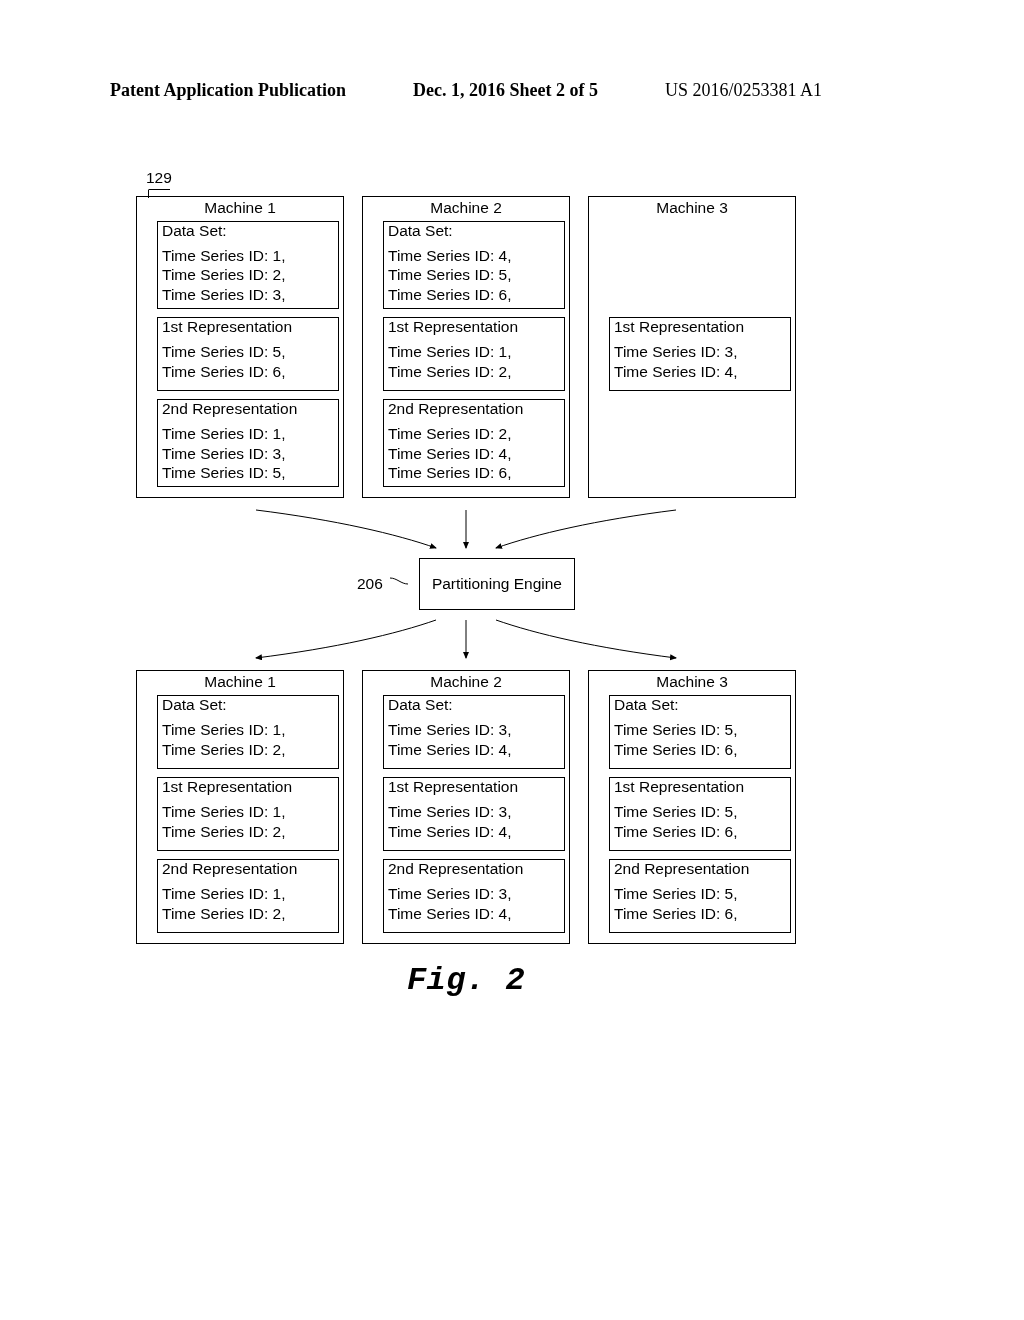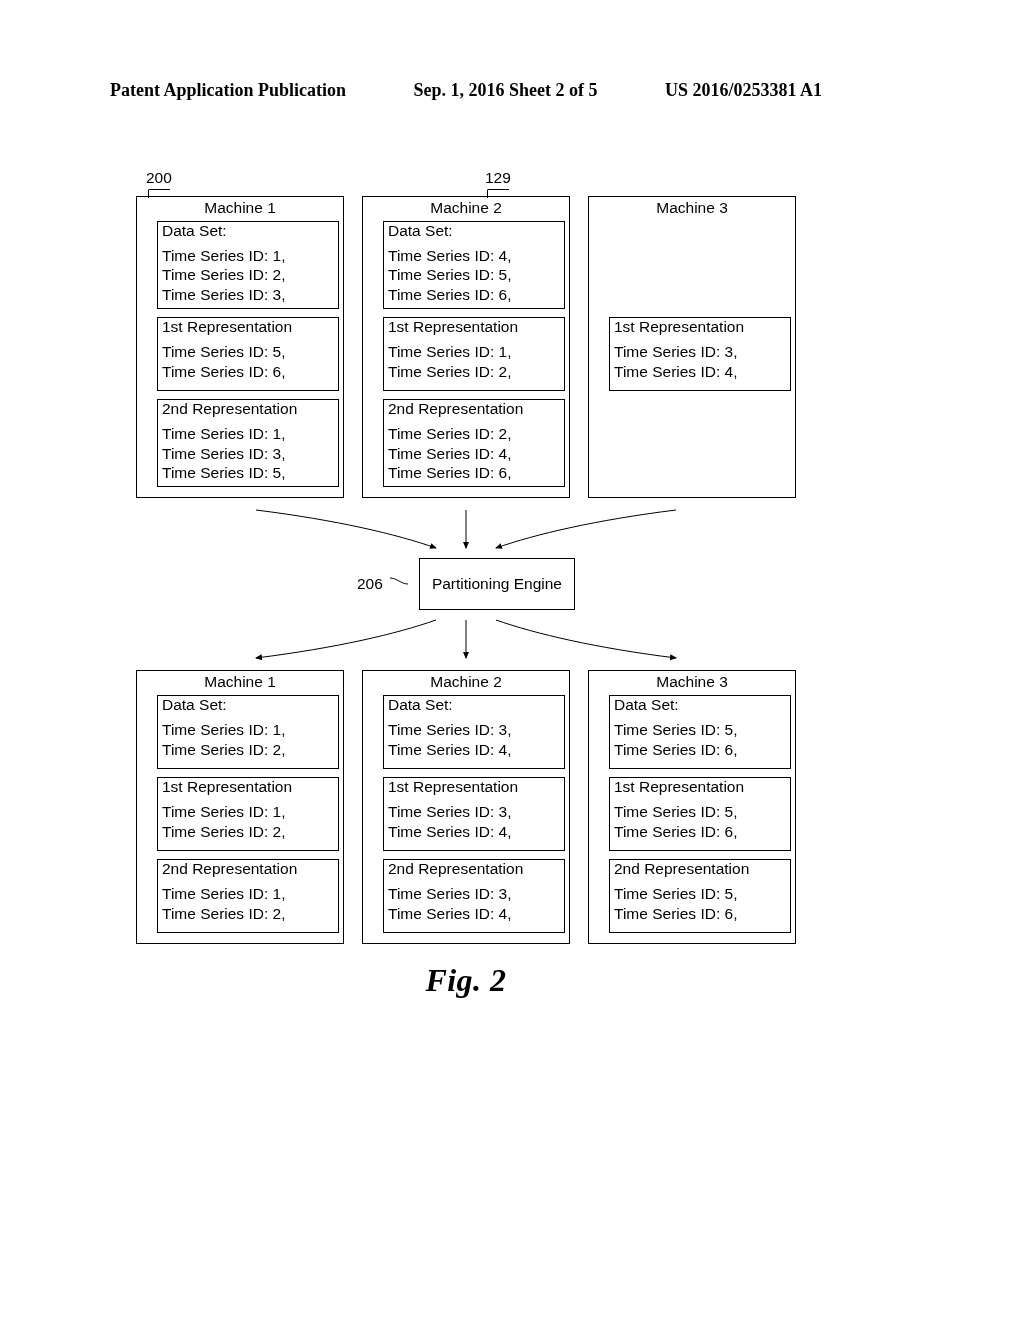--- a/index.html
+++ b/index.html
@@ -17,21 +17,21 @@
     padding: 80px 110px 40px 110px;
   }
   .header-line {
     display: flex;
     justify-content: space-between;
     font-size: 18px;
     font-weight: bold;
     margin-bottom: 68px;
   }
   .header-center { font-weight: bold; }
-  .header-right { font-weight: bold; }
+  .header-right { font-weight: normal; }
 
   .diagram {
     width: 660px;
     margin: 0 auto;
     font-family: Arial, Helvetica, sans-serif;
     font-size: 15.5px;
   }
 
   .row3 {
     display: flex;
@@ -115,50 +115,46 @@
   .engine-leftnum svg { width: 20px; height: 14px; }
 
   .arrows-out {
     position: relative;
     height: 54px;
     margin-bottom: 6px;
   }
 
   .figlabel {
     text-align: center;
-    font-family: Liberation Serif, serif;
+    font-family: Liberation Mono, monospace;
     font-style: italic;
     font-weight: 900;
     font-size: 32px;
     margin-top: 18px;
     letter-spacing: 0.5px;
   }
 
   .spacer-block {
     visibility: hidden;
   }
 </style>
 </head>
 <body>
 
 <div class="page">
 
   <div class="header-line">
     <span>Patent Application Publication</span>
-    <span class="header-center">Sep. 1, 2016  Sheet 2 of 5</span>
+    <span class="header-center">Dec. 1, 2016  Sheet 2 of 5</span>
     <span class="header-right">US 2016/0253381 A1</span>
   </div>
 
   <div class="diagram">
 
     <div class="row3">
-      <div class="col">
-        <div class="refnum">200</div>
-        <div class="refcurl-down"></div>
-      </div>
       <div class="col">
         <div class="refnum">129</div>
         <div class="refcurl-down"></div>
       </div>
     </div>
 
     <div class="row3">
 
       <div class="col">
         <div class="machine">

